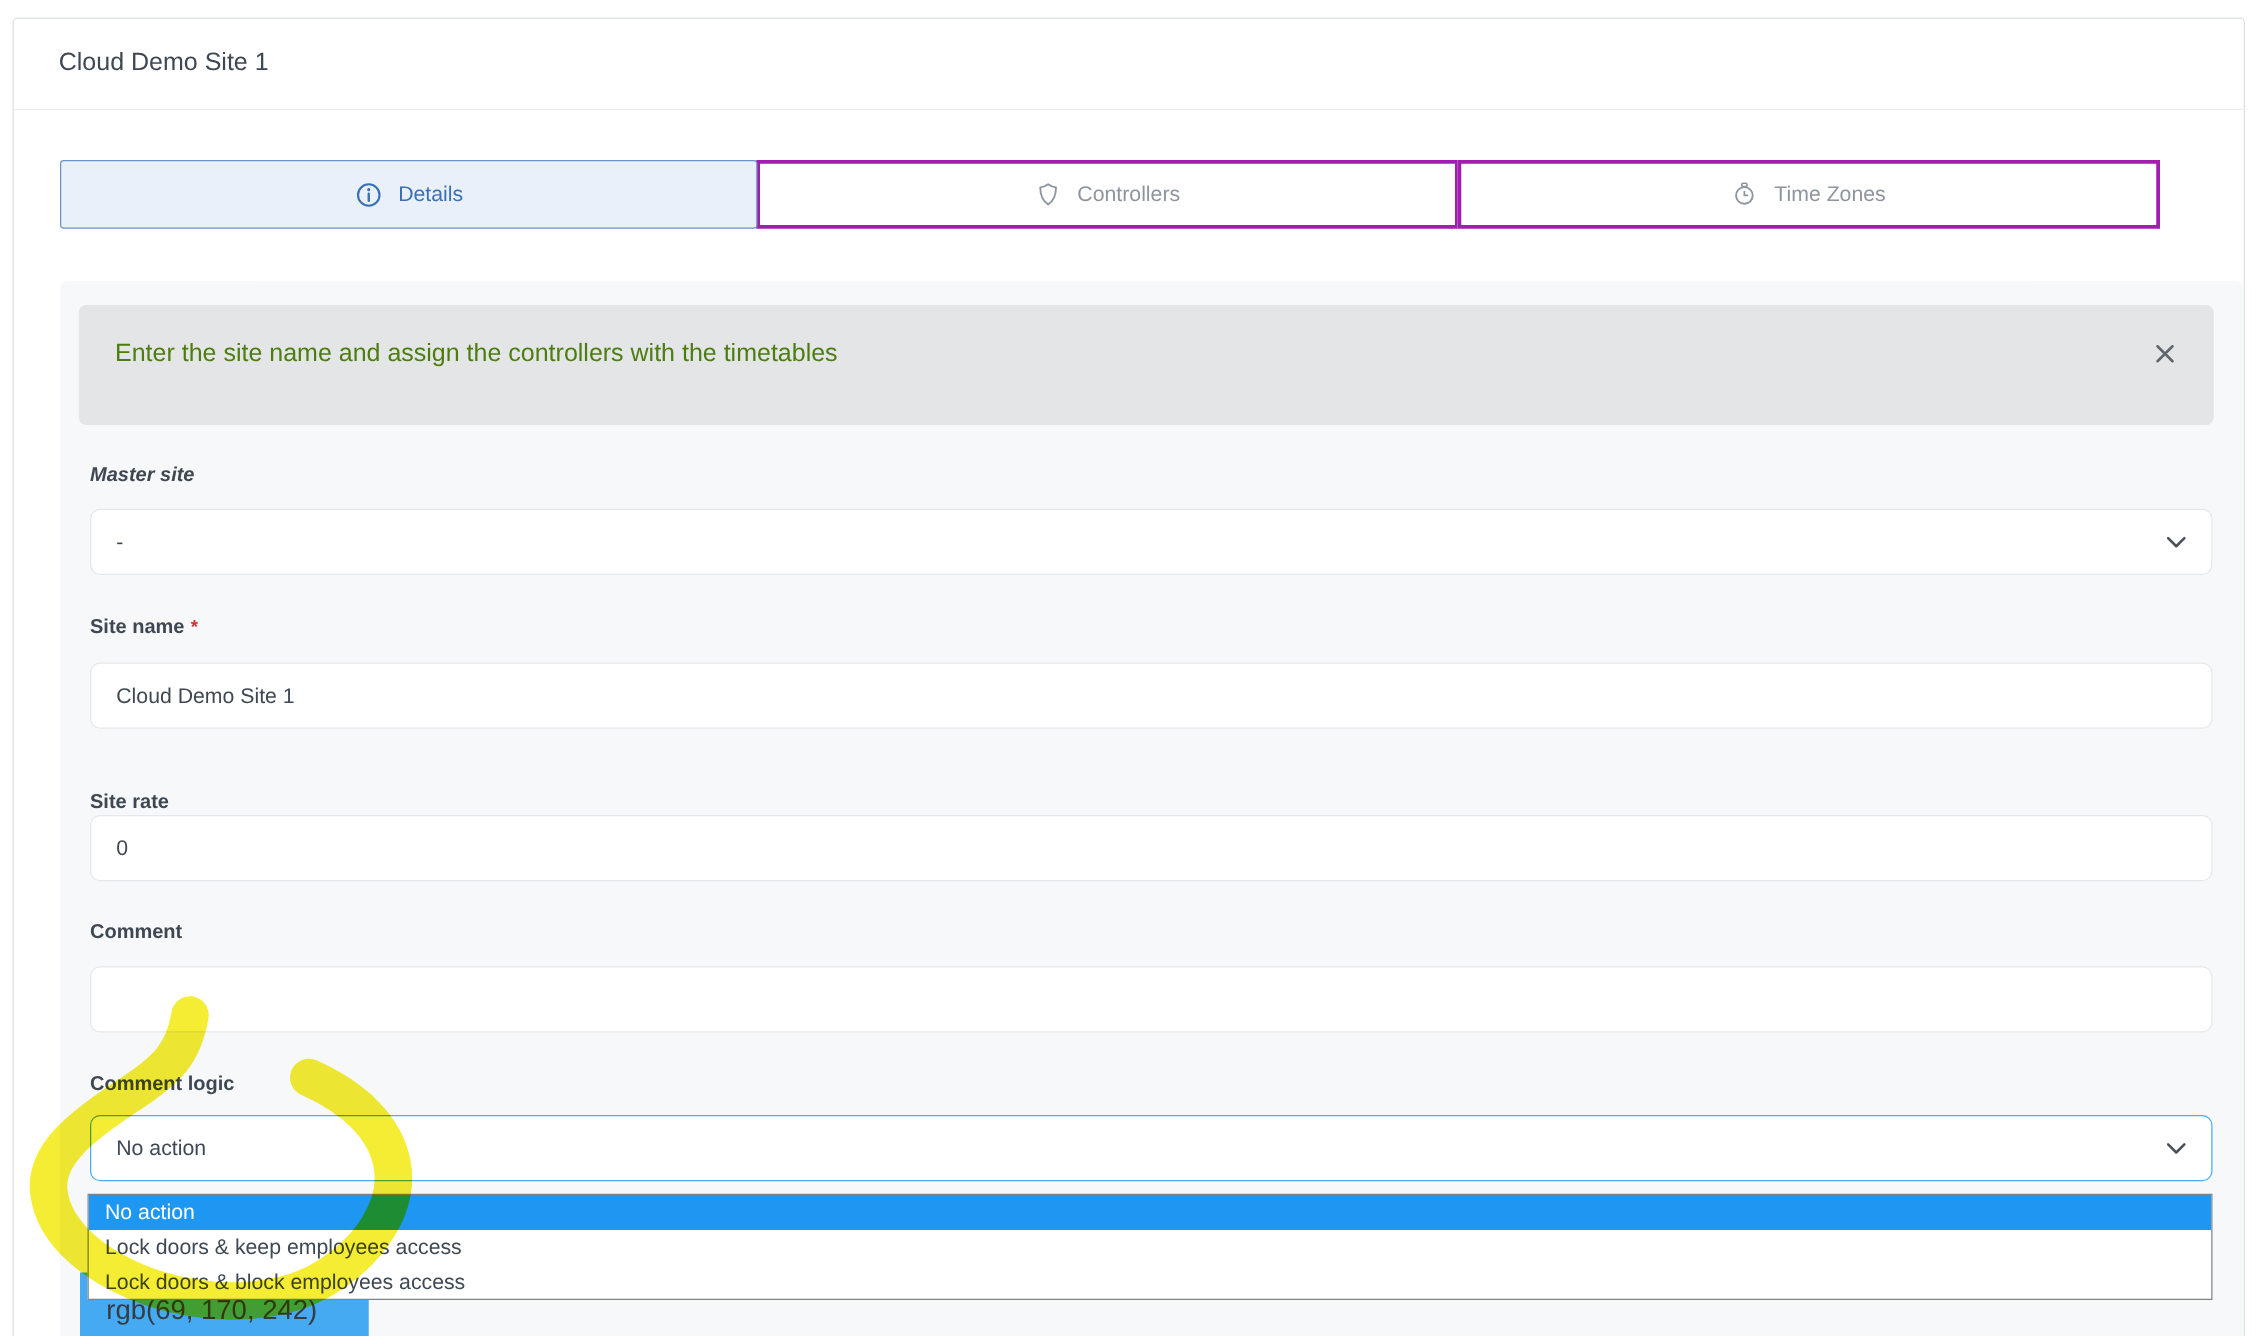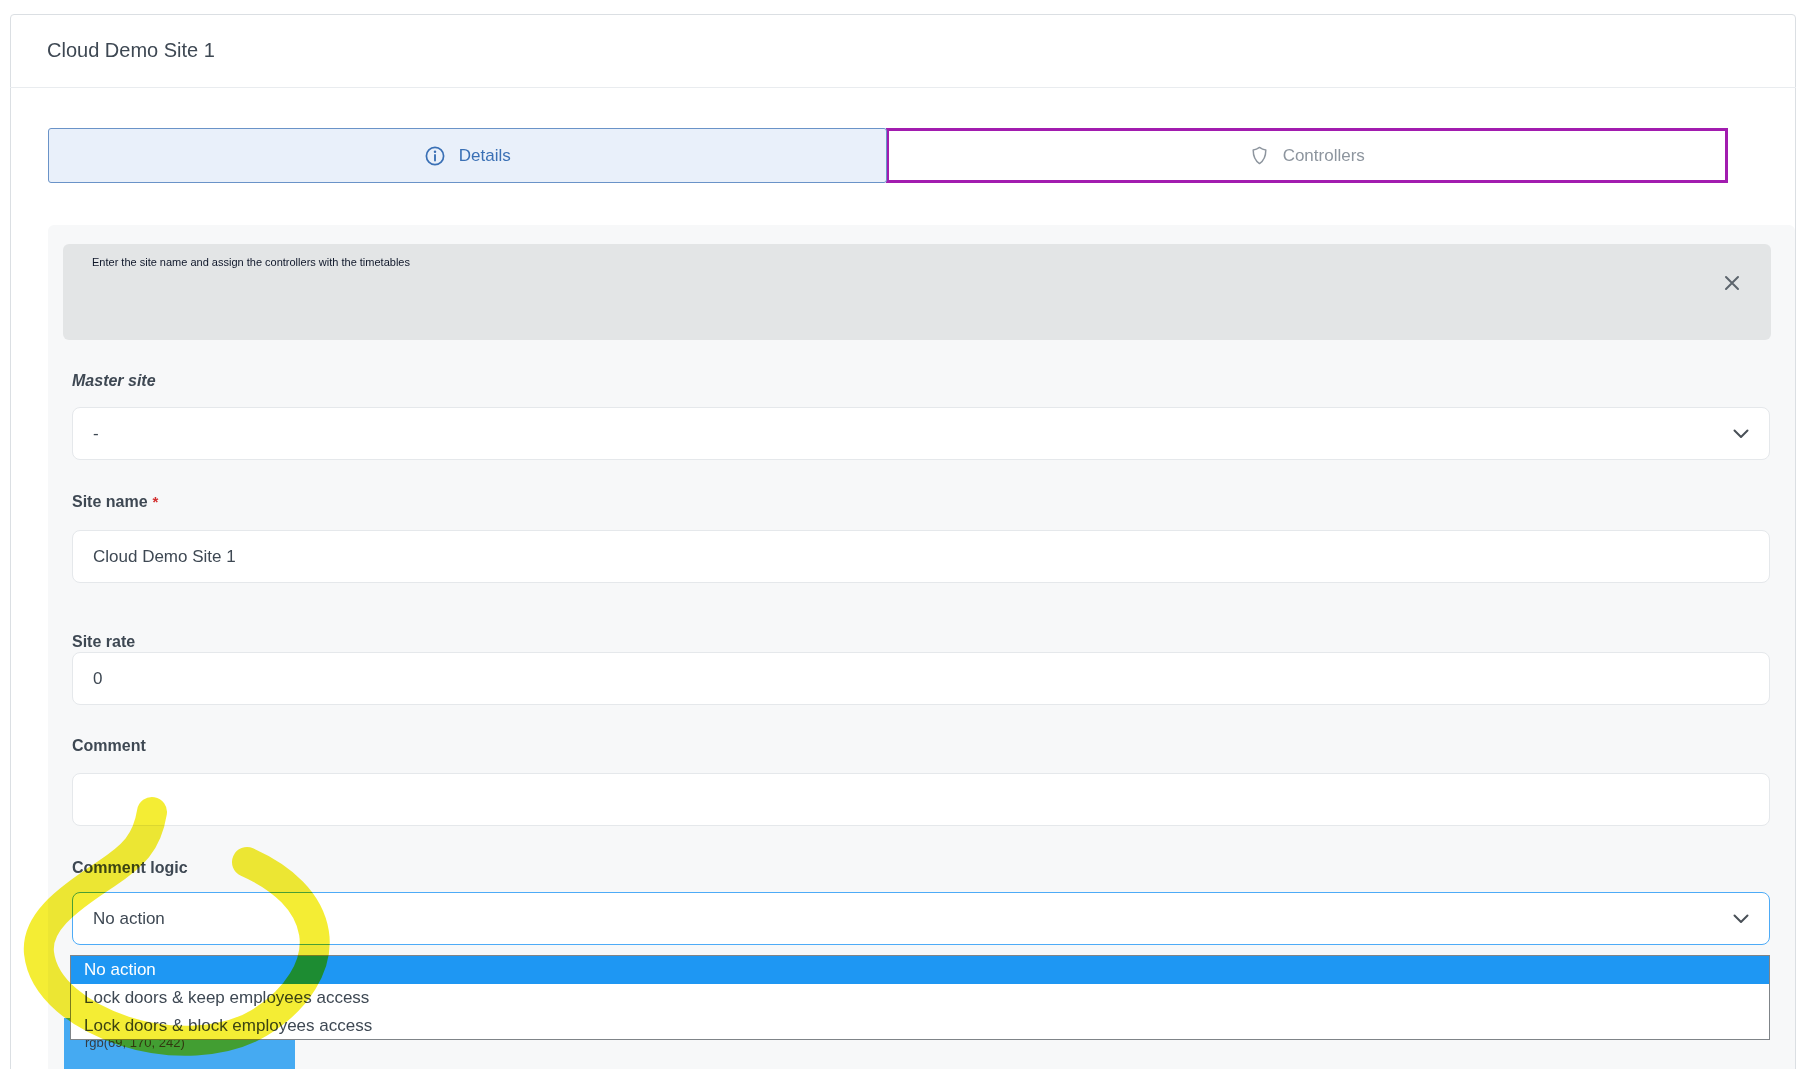--- a/index.html
+++ b/index.html
@@ -24,21 +24,21 @@
                 color:#3a70b5; z-index:2; }
   .tab .ticon { display:flex; align-items:center; }
 
   
   .panel { position:absolute; left:48px; top:225px; width:1747px; height:900px;
            background:#f7f8f9; border-radius:6px; }
 
   
   .banner { position:absolute; left:63px; top:244px; width:1708px; height:96px;
             background:#e3e5e6; border-radius:6px; }
-  .banner-text { position:absolute; left:29px; top:12px; font-size:11px; color:#0f172a; }
+  .banner-text { position:absolute; left:29px; top:28px; font-size:20px; color:#4d7c0f; }
   .banner-close { position:absolute; right:28px; top:28px; width:22px; height:22px;
                   display:flex; align-items:center; justify-content:center; cursor:pointer;
                   color:#5d656d; background:transparent; border:none; }
 
   
   .field-label { position:absolute; left:72px; font-size:16px; font-weight:700; color:#3e4853; }
   .req { color:#d32f2f; margin-left:5px; font-size:15px; }
   .tinput { position:absolute; left:72px; width:1698px; height:53px; background:#ffffff;
             border:1px solid #e5e8eb; border-radius:8px; font-size:17px; color:#3e4853;
             padding:0 20px; font-family:"Liberation Sans", sans-serif; outline:none; }
@@ -51,21 +51,21 @@
   
   .listbox { position:absolute; left:70px; top:955px; width:1700px; height:85px;
              background:#ffffff; border:1px solid #7f8488; z-index:5; overflow:hidden; }
   .opt { height:28px; line-height:28px; padding-left:13px; font-size:17px; color:#3e4853;
          cursor:pointer; white-space:nowrap; }
   .opt.selected { background:#1e97f3; color:#ffffff; }
 
   
   .swatch { position:absolute; left:64px; top:1018px; width:231px; height:60px;
             background:#45aaf2; z-index:1; cursor:pointer; }
-  .swatch-label { position:absolute; left:21px; top:17px; font-size:13px; color:#343c44; }
+  .swatch-label { position:absolute; left:21px; top:17px; font-size:22px; color:#343c44; }
 
   
   .marker-overlay { position:absolute; left:0; top:0; width:1801px; height:1069px;
                     z-index:10; pointer-events:none; mix-blend-mode:multiply; }
 </style>
 </head>
 <body>
 
 <div id="page">
 
@@ -86,20 +86,30 @@
       </span>
       <span>Details</span>
     </div>
     <div class="tab">
       <span class="ticon">
         <svg width="21" height="21" viewBox="0 0 24 24">
             <path d="M12 2.8 C14.6 4.7 17.3 5.5 19.2 5.7 C19.2 12.6 16.6 18.2 12 21.2 C7.4 18.2 4.8 12.6 4.8 5.7 C6.7 5.5 9.4 4.7 12 2.8 Z" fill="none" stroke="currentColor" stroke-width="1.7" stroke-linejoin="round"></path>
           </svg>
       </span>
       <span>Controllers</span>
+    </div>
+    <div class="tab">
+      <span class="ticon">
+        <svg width="21" height="21" viewBox="0 0 24 24">
+            <rect x="9.6" y="1.8" width="4.8" height="3" rx="1.2" fill="none" stroke="currentColor" stroke-width="1.5"></rect>
+            <circle cx="12" cy="13" r="7.6" fill="none" stroke="currentColor" stroke-width="1.7"></circle>
+            <path d="M12 13 L12 9.4 M12 13 L14.8 13" fill="none" stroke="currentColor" stroke-width="1.6" stroke-linecap="round"></path>
+          </svg>
+      </span>
+      <span>Time Zones</span>
     </div>
   </div>
 
   <div class="panel"></div>
 
   <div class="banner">
     <div class="banner-text">Enter the site name and assign the controllers with the timetables</div>
     <button class="banner-close" aria-label="close">
       <svg width="20" height="20" viewBox="0 0 20 20">
           <path d="M4 4 L16 16 M16 4 L4 16" stroke="currentColor" stroke-width="2" stroke-linecap="round"></path>

